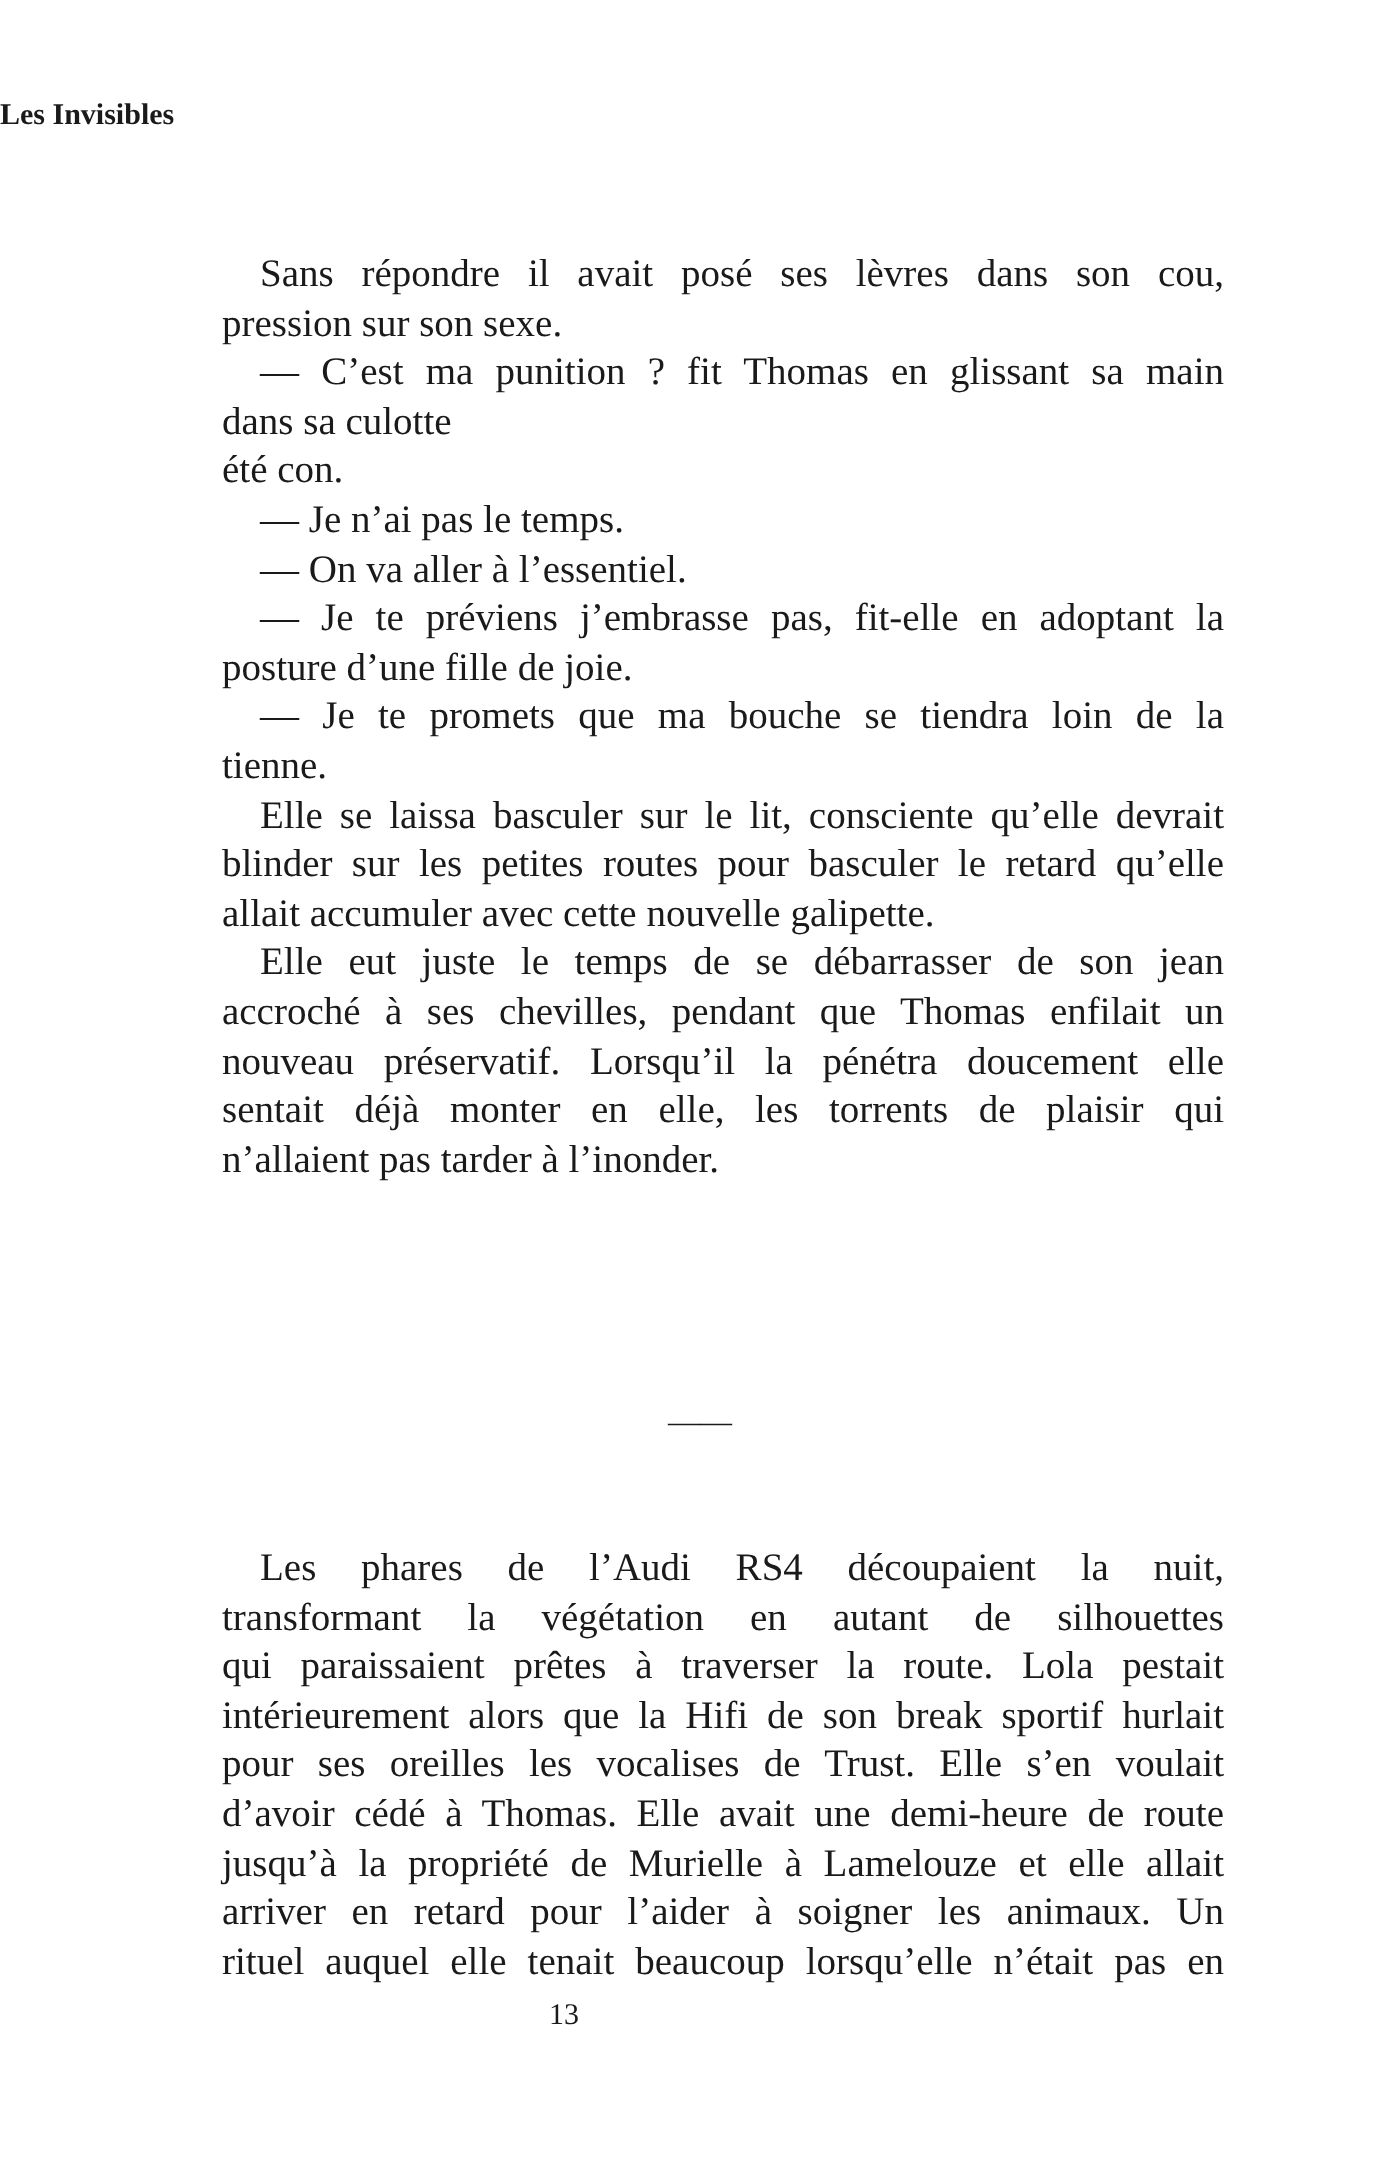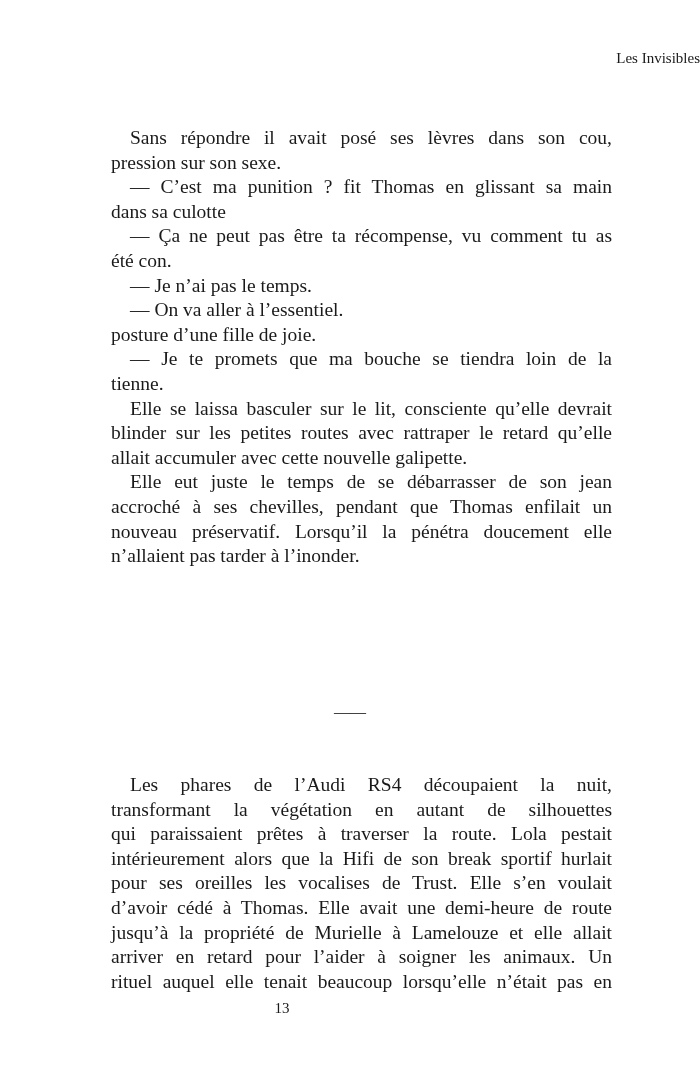--- a/index.html
+++ b/index.html
@@ -1,49 +1,50 @@
 <!DOCTYPE html>
 <html><head>
   <meta charset="utf-8">
   <style>
     html, body { margin: 0; padding: 0; background: #ffffff; }
     body { width: 700px; height: 1080px; position: relative; overflow: hidden;
            font-family: "Liberation Serif", "DejaVu Serif", serif; color: #1a1a1a; }
-    .running-head { position: absolute; top: 50px; left: 0; width: 700px; text-align: right;
-                    font-size: 15px; }
+    .running-head { position: absolute; top: 50px; left: 0; width: 700px; text-align: left;
+                    font-size: 15px; font-weight: bold; }
     .body { position: absolute; left: 111px; width: 501px; top: 126px; font-size: 19.5px; line-height: 24.6px; }
     .line { display: block; height: 24.6px; white-space: nowrap; text-align: justify; text-align-last: justify; }
     .line.last { text-align-last: left; }
     .line.indent { padding-left: 19px; font-family: Liberation Serif, serif; }
     .separator { position: absolute; top: 703px; left: 0; width: 700px; text-align: center; font-size: 16px; letter-spacing: 0; }
     .folio { position: absolute; top: 1000px; left: 0; width: 564px; text-align: center; font-size: 15px; }
   </style>
 </head>
 <body>
 
 <div class="running-head">Les Invisibles</div>
 
 <div class="body" id="sec1">
     <span class="line indent">Sans répondre il avait posé ses lèvres dans son cou,</span>
     <span class="line last">pression sur son sexe.</span>
     <span class="line indent">— C’est ma punition ? fit Thomas en glissant sa main</span>
     <span class="line last">dans sa culotte</span>
-    <span class="line indent">— Ça ne peut pas être ta récompense, vu comment tu as</span>
     <span class="line last">été con.</span>
     <span class="line indent last">— Je n’ai pas le temps.</span>
     <span class="line indent last">— On va aller à l’essentiel.</span>
+    <span class="line indent">— Je te préviens j’embrasse pas, fit-elle en adoptant la</span>
     <span class="line last">posture d’une fille de joie.</span>
     <span class="line indent">— Je te promets que ma bouche se tiendra loin de la</span>
     <span class="line last">tienne.</span>
     <span class="line indent">Elle se laissa basculer sur le lit, consciente qu’elle devrait</span>
-    <span class="line">blinder sur les petites routes avec rattraper le retard qu’elle</span>
+    <span class="line">blinder sur les petites routes pour basculer le retard qu’elle</span>
     <span class="line last">allait accumuler avec cette nouvelle galipette.</span>
     <span class="line indent">Elle eut juste le temps de se débarrasser de son jean</span>
     <span class="line">accroché à ses chevilles, pendant que Thomas enfilait un</span>
     <span class="line">nouveau préservatif. Lorsqu’il la pénétra doucement elle</span>
+    <span class="line">sentait déjà monter en elle, les torrents de plaisir qui</span>
     <span class="line last">n’allaient pas tarder à l’inonder.</span>
   </div>
 
 <div class="separator">——</div>
 
 <div class="body" id="sec2" style="top:761px;margin-top:12px;">
     <span class="line indent">Les phares de l’Audi RS4 découpaient la nuit,</span>
     <span class="line">transformant la végétation en autant de silhouettes</span>
     <span class="line">qui paraissaient prêtes à traverser la route. Lola pestait</span>
     <span class="line">intérieurement alors que la Hifi de son break sportif hurlait</span>

